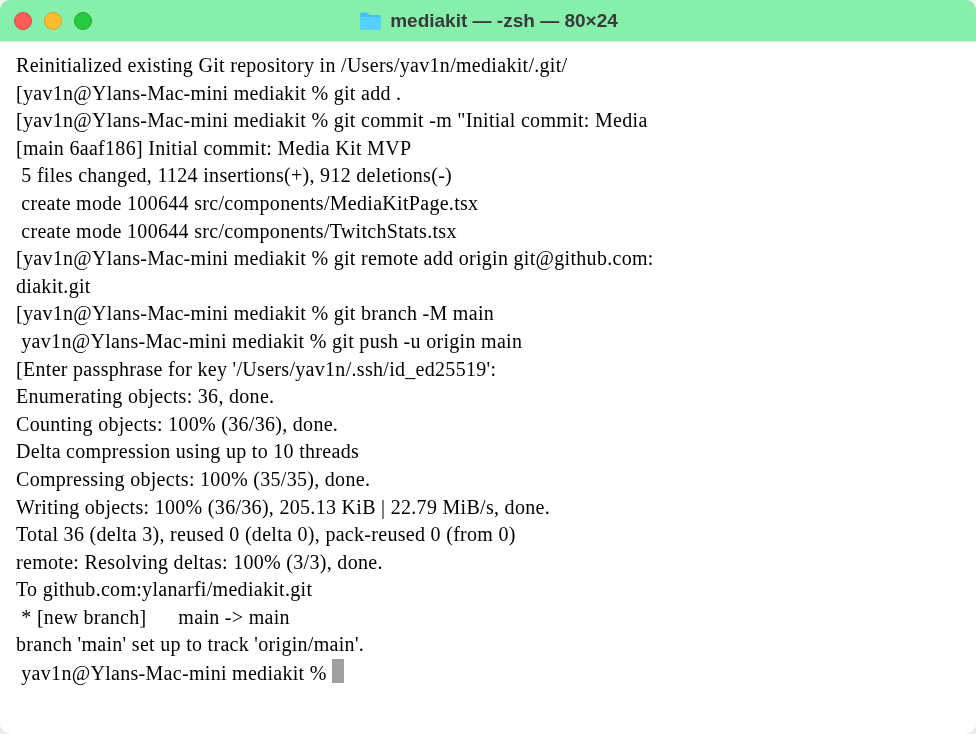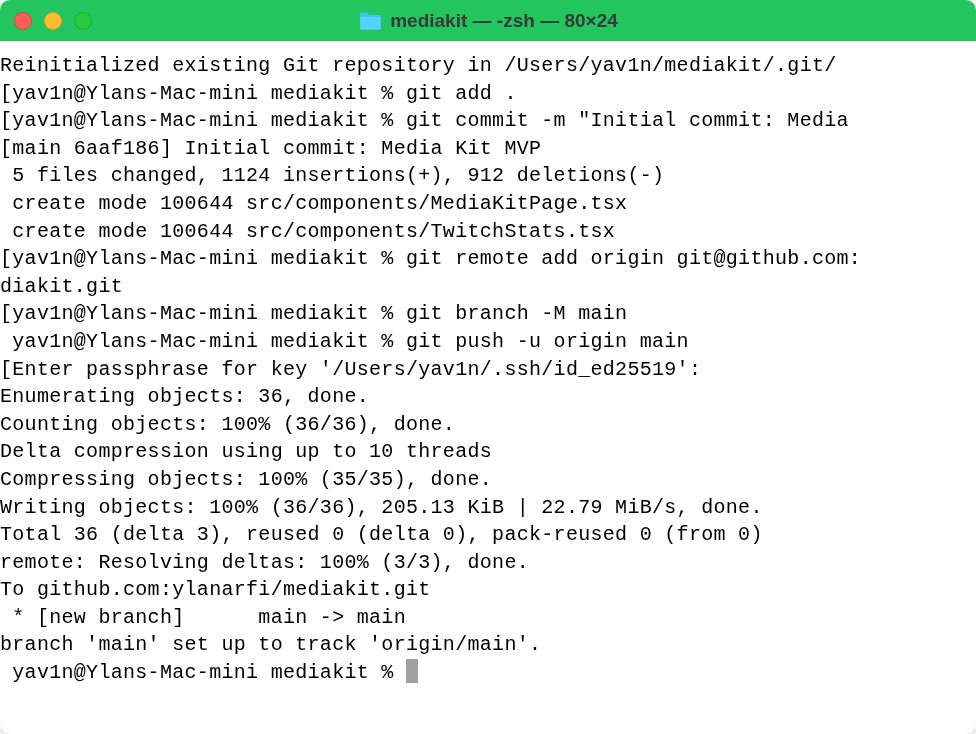--- a/index.html
+++ b/index.html
@@ -20,21 +20,21 @@
       height: 734px;
       background: #ffffff;
       border-radius: 10px;
       overflow: hidden;
       box-shadow: 0 2px 10px rgba(0,0,0,0.1);
       display: flex;
       flex-direction: column;
     }
     .title-bar {
       height: 42px;
-      background: #22c55e;
+      background: #86efac;
       border-bottom: 1px solid #e0e0e0;
       display: flex;
       align-items: center;
       padding: 0 14px;
       position: relative;
     }
     .traffic-lights {
       display: flex;
       gap: 12px;
       align-items: center;
@@ -60,22 +60,22 @@
     }
     .folder-icon {
       width: 24px;
       height: 20px;
       display: inline-flex;
       align-items: center;
       justify-content: center;
     }
     .terminal-body {
       flex: 1;
-      padding: 10px 0;
-      font-family: Liberation Mono, monospace;
+      padding: 10px 16px;
+      font-family: Liberation Serif, serif;
       font-size: 20px;
       line-height: 1.38;
       color: #000000;
       white-space: pre;
       overflow: hidden;
       letter-spacing: 0.3px;
     }
     .line {
       white-space: pre;
     }

